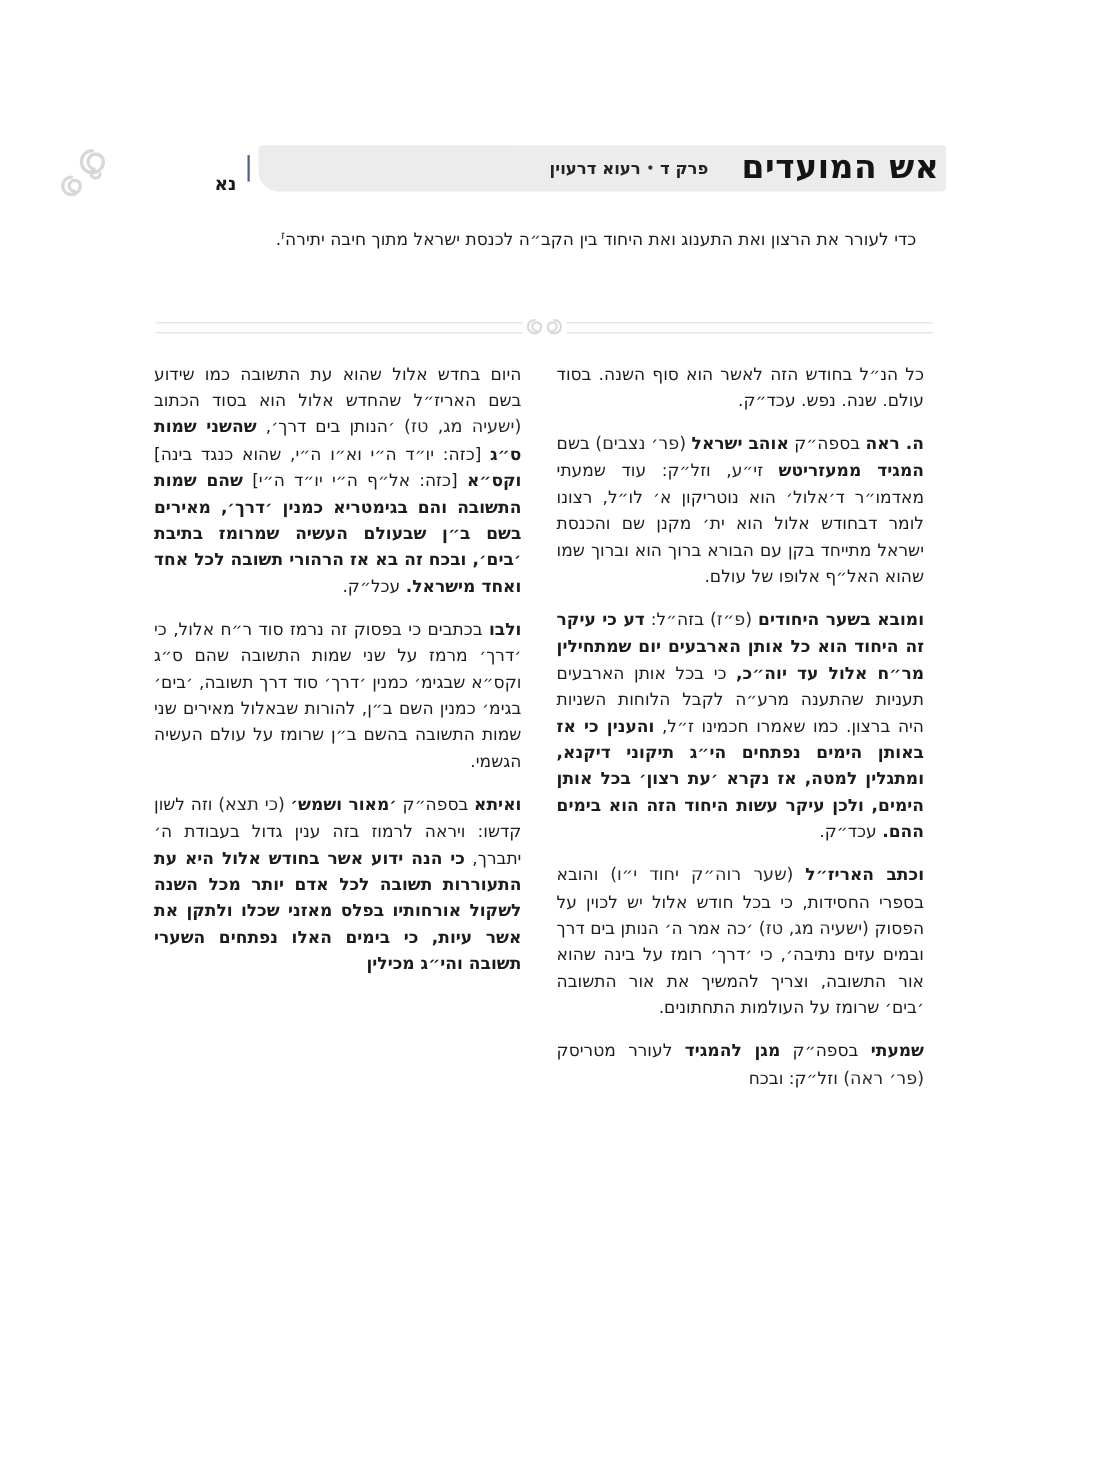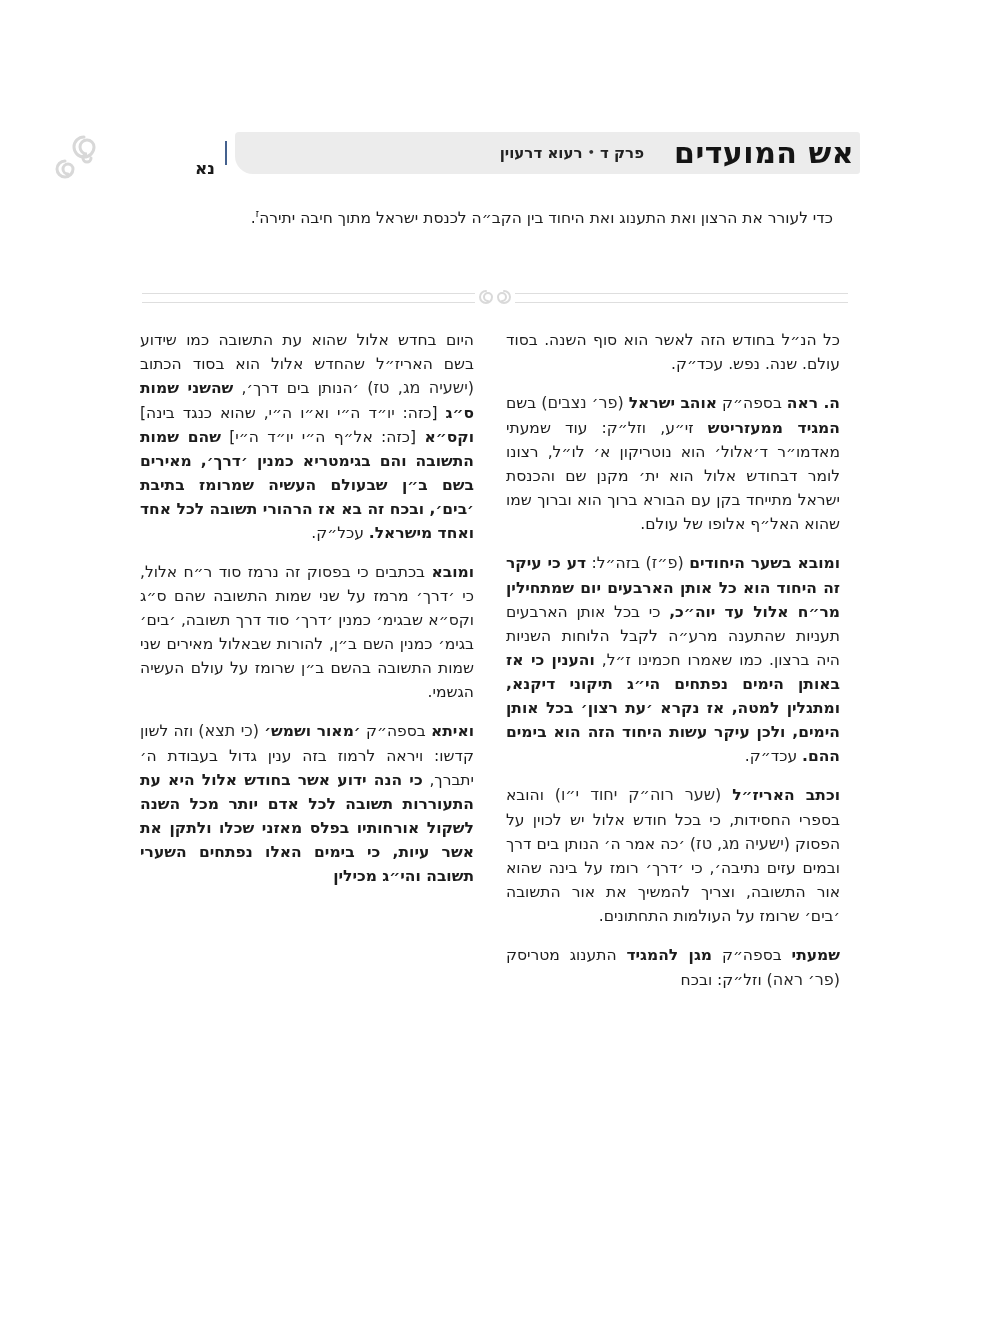--- a/index.html
+++ b/index.html
@@ -160,22 +160,22 @@
       </svg>
     </span>
   </div>
 
   <div class="columns">
     <div class="col" id="col-right">
         <p class="para"><span class="s-n">כל הנ״ל בחודש הזה לאשר הוא סוף השנה. בסוד עולם. שנה. נפש. עכד״ק.</span></p>
         <p class="para"><span class="s-b">ה. ראה</span><span class="s-n"> בספה״ק </span><span class="s-b">אוהב ישראל</span><span class="s-n"> </span><span class="s-sm">(פר׳ נצבים)</span><span class="s-n"> בשם </span><span class="s-b">המגיד ממעזריטש</span><span class="s-n"> זי״ע, וזל״ק: עוד שמעתי מאדמו״ר ד׳אלול׳ הוא נוטריקון א׳ לו״ל, רצונו לומר דבחודש אלול הוא ית׳ מקנן שם והכנסת ישראל מתייחד בקן עם הבורא ברוך הוא וברוך שמו שהוא האל״ף אלופו של עולם.</span></p>
         <p class="para"><span class="s-b">ומובא בשער היחודים</span><span class="s-n"> </span><span class="s-sm">(פ״ז)</span><span class="s-n"> בזה״ל: </span><span class="s-b">דע כי עיקר זה היחוד הוא כל אותן הארבעים יום שמתחילין מר״ח אלול עד יוה״כ,</span><span class="s-n"> כי בכל אותן הארבעים תעניות שהתענה מרע״ה לקבל הלוחות השניות היה ברצון. כמו שאמרו חכמינו ז״ל, </span><span class="s-b">והענין כי אז באותן הימים נפתחים הי״ג תיקוני דיקנא, ומתגלין למטה, אז נקרא ׳עת רצון׳ בכל אותן הימים, ולכן עיקר עשות היחוד הזה הוא בימים ההם.</span><span class="s-n"> עכד״ק.</span></p>
         <p class="para"><span class="s-b">וכתב האריז״ל</span><span class="s-n"> </span><span class="s-sm">(שער רוה״ק יחוד י״ו)</span><span class="s-n"> והובא בספרי החסידות, כי בכל חודש אלול יש לכוין על הפסוק </span><span class="s-sm">(ישעיה מג, טז)</span><span class="s-n"> ׳כה אמר ה׳ הנותן בים דרך ובמים עזים נתיבה׳, כי ׳דרך׳ רומז על בינה שהוא אור התשובה, וצריך להמשיך את אור התשובה ׳בים׳ שרומז על העולמות התחתונים.</span></p>
-        <p class="para"><span class="s-b">שמעתי</span><span class="s-n"> בספה״ק </span><span class="s-b">מגן להמגיד</span><span class="s-n"> התענוג מטריסק </span><span class="s-sm">(פר׳ ראה)</span><span class="s-n"> וזל״ק: ובכח</span></p>
+        <p class="para"><span class="s-b">שמעתי</span><span class="s-n"> בספה״ק </span><span class="s-b">מגן להמגיד</span><span class="s-n"> לעורר מטריסק </span><span class="s-sm">(פר׳ ראה)</span><span class="s-n"> וזל״ק: ובכח</span></p>
       </div>
     <div class="col" id="col-left">
         <p class="para"><span class="s-n">היום בחדש אלול שהוא עת התשובה כמו שידוע בשם האריז״ל שהחדש אלול הוא בסוד הכתוב </span><span class="s-sm">(ישעיה מג, טז)</span><span class="s-n"> ׳הנותן בים דרך׳, </span><span class="s-b">שהשני שמות ס״ג</span><span class="s-n"> [כזה: יו״ד ה״י וא״ו ה״י, שהוא כנגד בינה] </span><span class="s-b">וקס״א</span><span class="s-n"> [כזה: אל״ף ה״י יו״ד ה״י] </span><span class="s-b">שהם שמות התשובה והם בגימטריא כמנין ׳דרך׳, מאירים בשם ב״ן שבעולם העשיה שמרומז בתיבת ׳בים׳, ובכח זה בא אז הרהורי תשובה לכל אחד ואחד מישראל.</span><span class="s-n"> עכל״ק.</span></p>
-        <p class="para"><span class="s-b">ומובא</span><span class="s-n"> בכתבים כי בפסוק זה נרמז סוד ר״ח אלול, כי ׳דרך׳ מרמז על שני שמות התשובה שהם ס״ג וקס״א שבגימ׳ כמנין ׳דרך׳ סוד דרך תשובה, ׳בים׳ בגימ׳ כמנין השם ב״ן, להורות שבאלול מאירים שני שמות התשובה בהשם ב״ן שרומז על עולם העשיה הגשמי.</span></p>
+        <p class="para"><span class="s-b">ולבו</span><span class="s-n"> בכתבים כי בפסוק זה נרמז סוד ר״ח אלול, כי ׳דרך׳ מרמז על שני שמות התשובה שהם ס״ג וקס״א שבגימ׳ כמנין ׳דרך׳ סוד דרך תשובה, ׳בים׳ בגימ׳ כמנין השם ב״ן, להורות שבאלול מאירים שני שמות התשובה בהשם ב״ן שרומז על עולם העשיה הגשמי.</span></p>
         <p class="para"><span class="s-b">ואיתא</span><span class="s-n"> בספה״ק </span><span class="s-b">׳מאור ושמש׳</span><span class="s-n"> </span><span class="s-sm">(כי תצא)</span><span class="s-n"> וזה לשון קדשו: ויראה לרמוז בזה ענין גדול בעבודת ה׳ יתברך, </span><span class="s-b">כי הנה ידוע אשר בחודש אלול היא עת התעוררות תשובה לכל אדם יותר מכל השנה לשקול אורחותיו בפלס מאזני שכלו ולתקן את אשר עיות, כי בימים האלו נפתחים השערי תשובה והי״ג מכילין</span></p>
       </div>
   </div>
 
 </div>
 
 </body></html>

